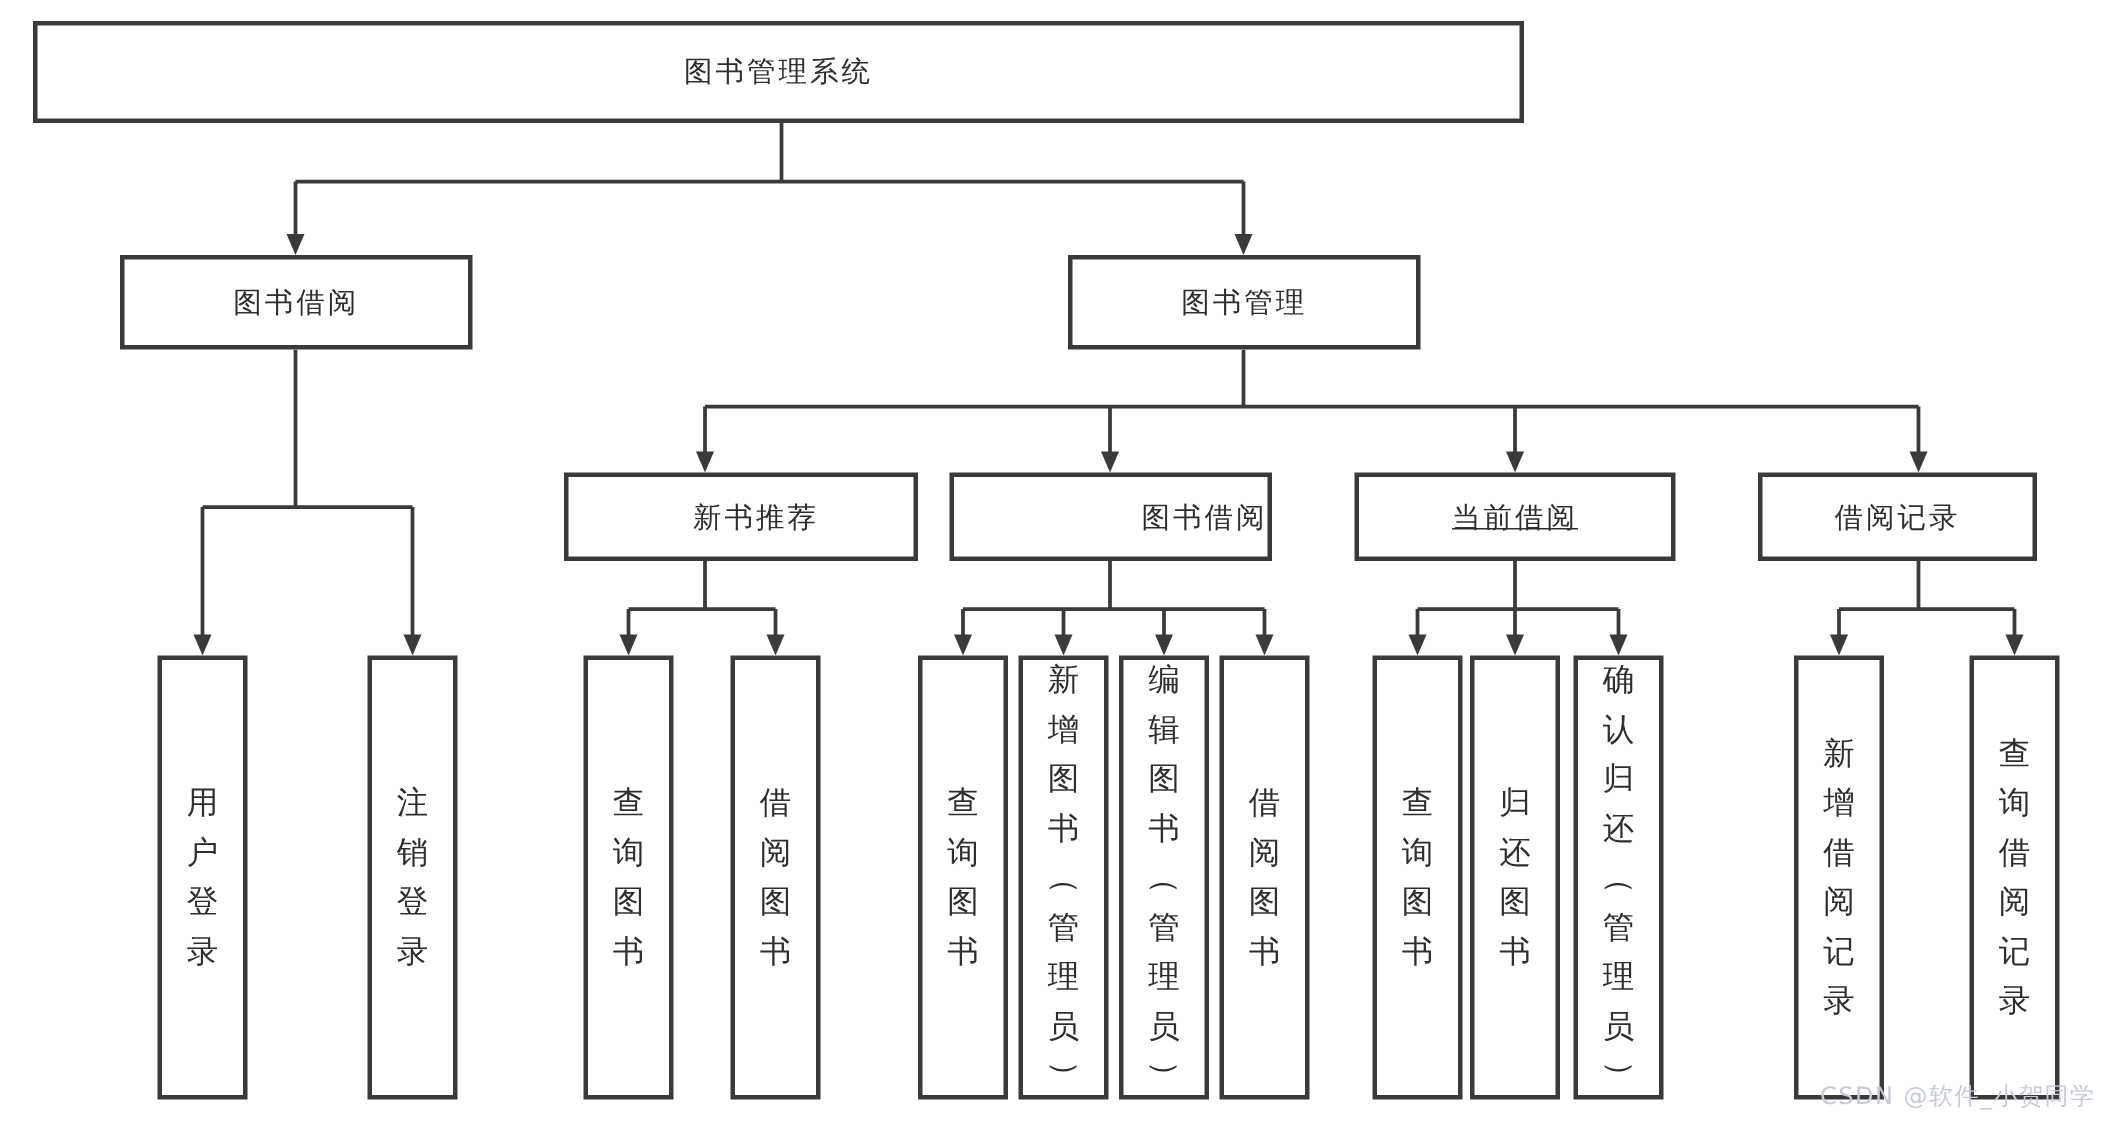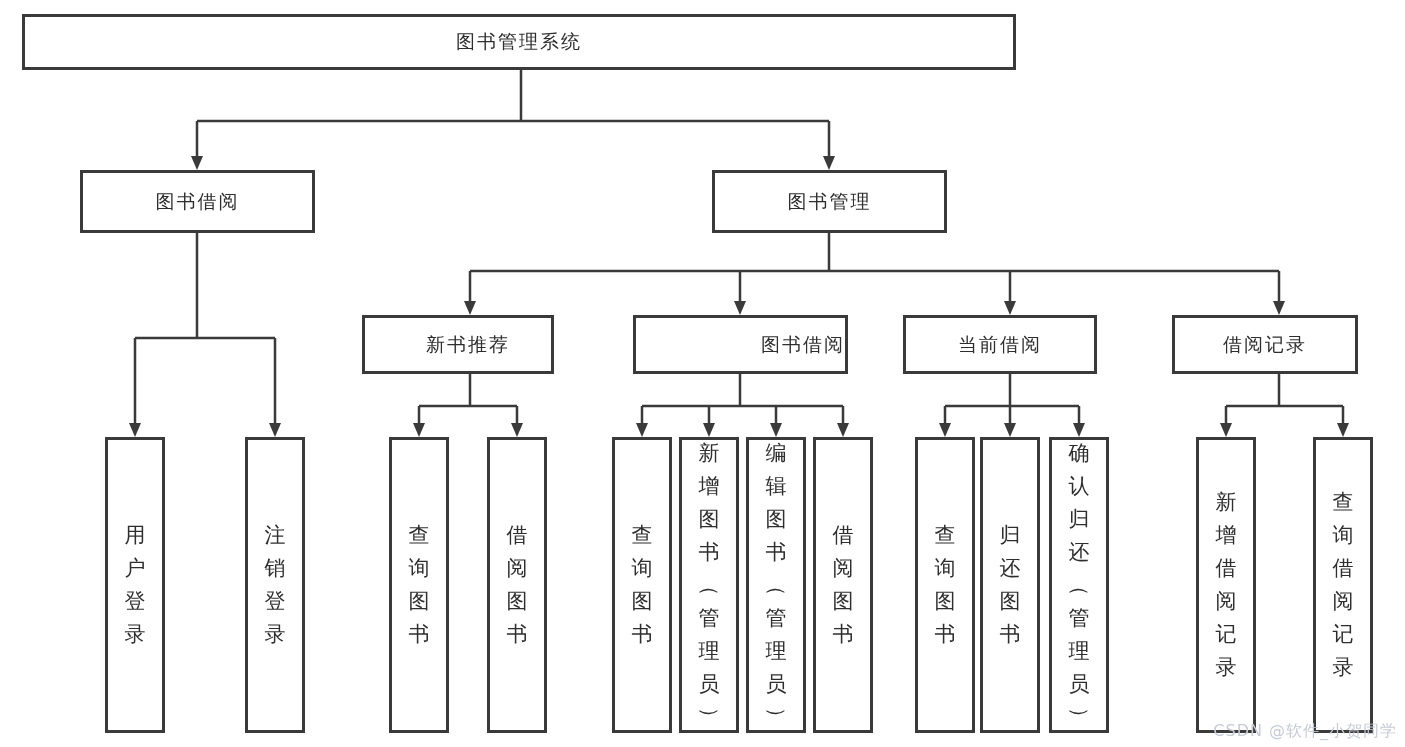--- a/index.html
+++ b/index.html
@@ -90,38 +90,38 @@
       <polygon points="770,423 782,423 776,437"></polygon>
       <polygon points="837,423 849,423 843,437"></polygon>
       <polygon points="939,423 951,423 945,437"></polygon>
       <polygon points="1004,423 1016,423 1010,437"></polygon>
       <polygon points="1073,423 1085,423 1079,437"></polygon>
       <polygon points="1220,423 1232,423 1226,437"></polygon>
       <polygon points="1337,423 1349,423 1343,437"></polygon>
     </g>
   </svg>
 
-  <div class="box" style="left:22px; top:14px; width:994px; height:56px;">
+  <div class="box" style="left:22px; top:14px; width:994px; height:68px;">
     <span>图书管理系统</span>
   </div>
 
   <div class="box" style="left:80px; top:170px; width:235px; height:63px;">
     <span>图书借阅</span>
   </div>
   <div class="box" style="left:712px; top:170px; width:235px; height:63px;">
     <span>图书管理</span>
   </div>
 
-  <div class="box" style="left:362px; top:315px; width:192px; height:59px;padding-left:20px;">
+  <div class="box" style="left:376px; top:315px; width:236px; height:59px;padding-left:20px;">
     <span>新书推荐</span>
   </div>
   <div class="box" style="left:633px; top:315px; width:215px; height:59px;justify-content:flex-end;">
     <span>图书借阅</span>
   </div>
-  <div class="box" style="left:903px; top:315px; width:194px; height:59px;">
+  <div class="box" style="left:903px; top:315px; width:214px; height:59px;text-decoration:underline;">
     <span>当前借阅</span>
   </div>
   <div class="box" style="left:1172px; top:315px; width:186px; height:59px;">
     <span>借阅记录</span>
   </div>
 
   <div class="vbox" style="left:105px; top:437px; width:60px; height:296px;">
       <span>用</span>
       <span>户</span>
       <span>登</span>

